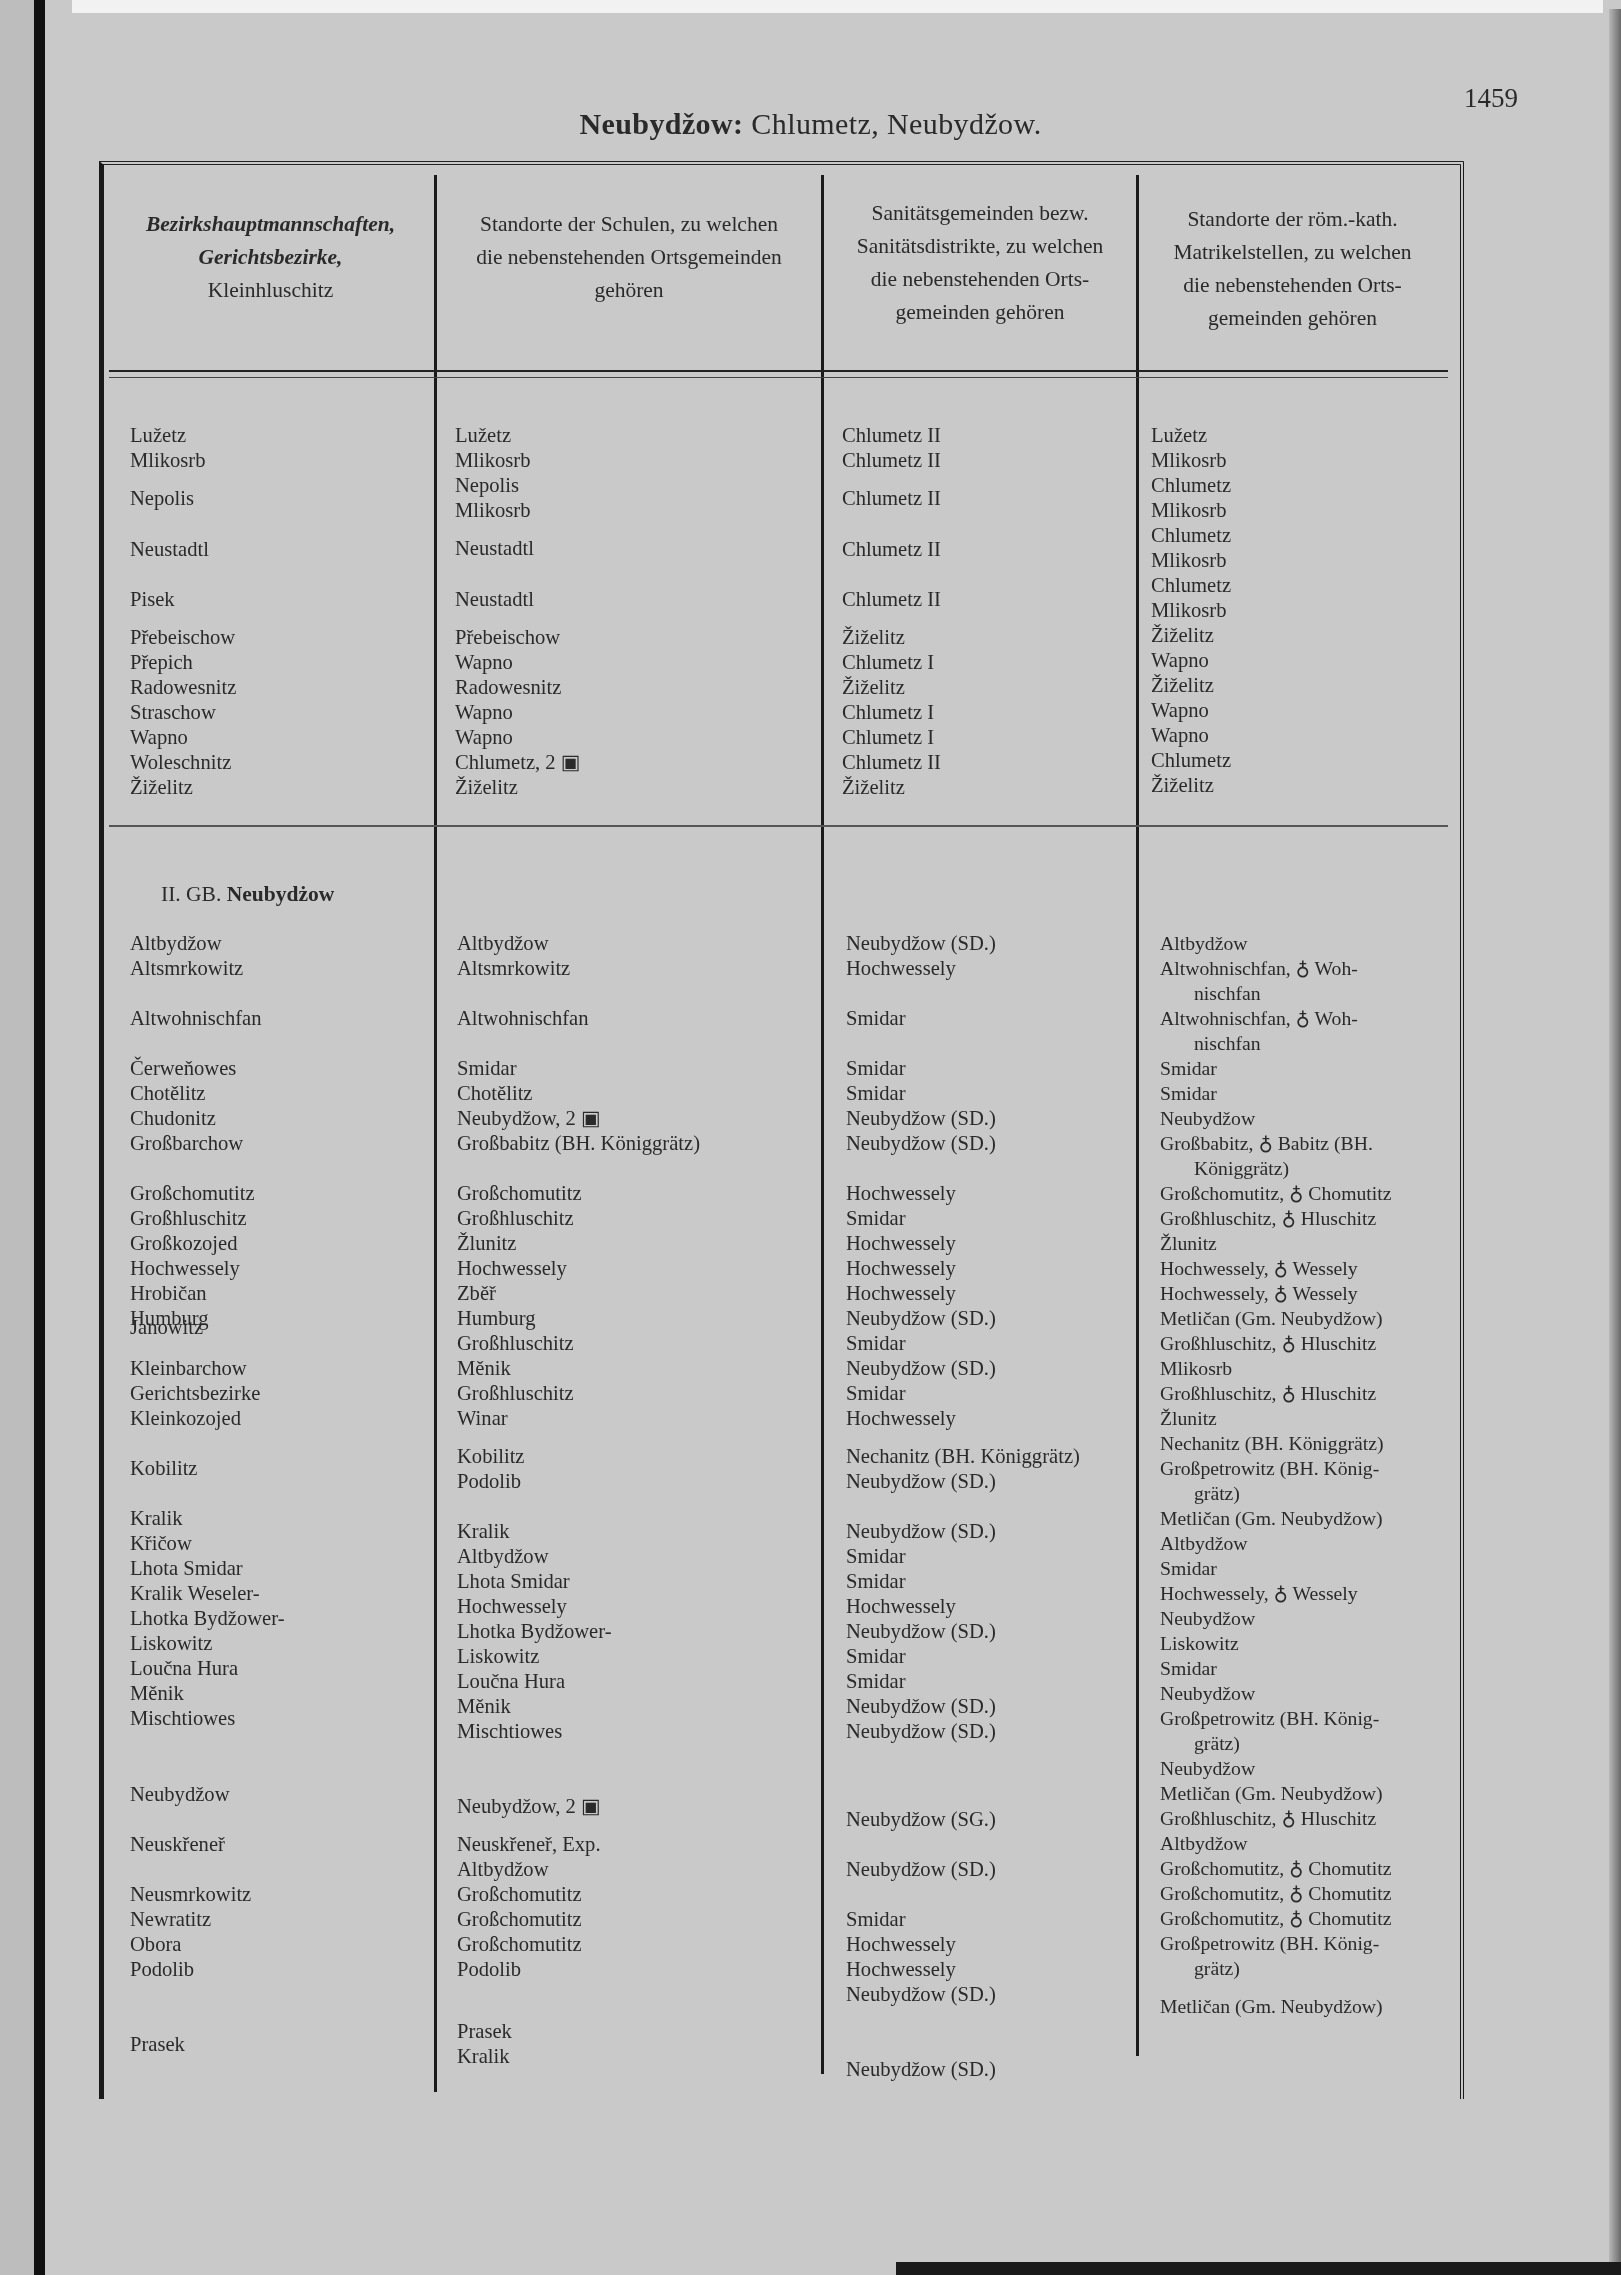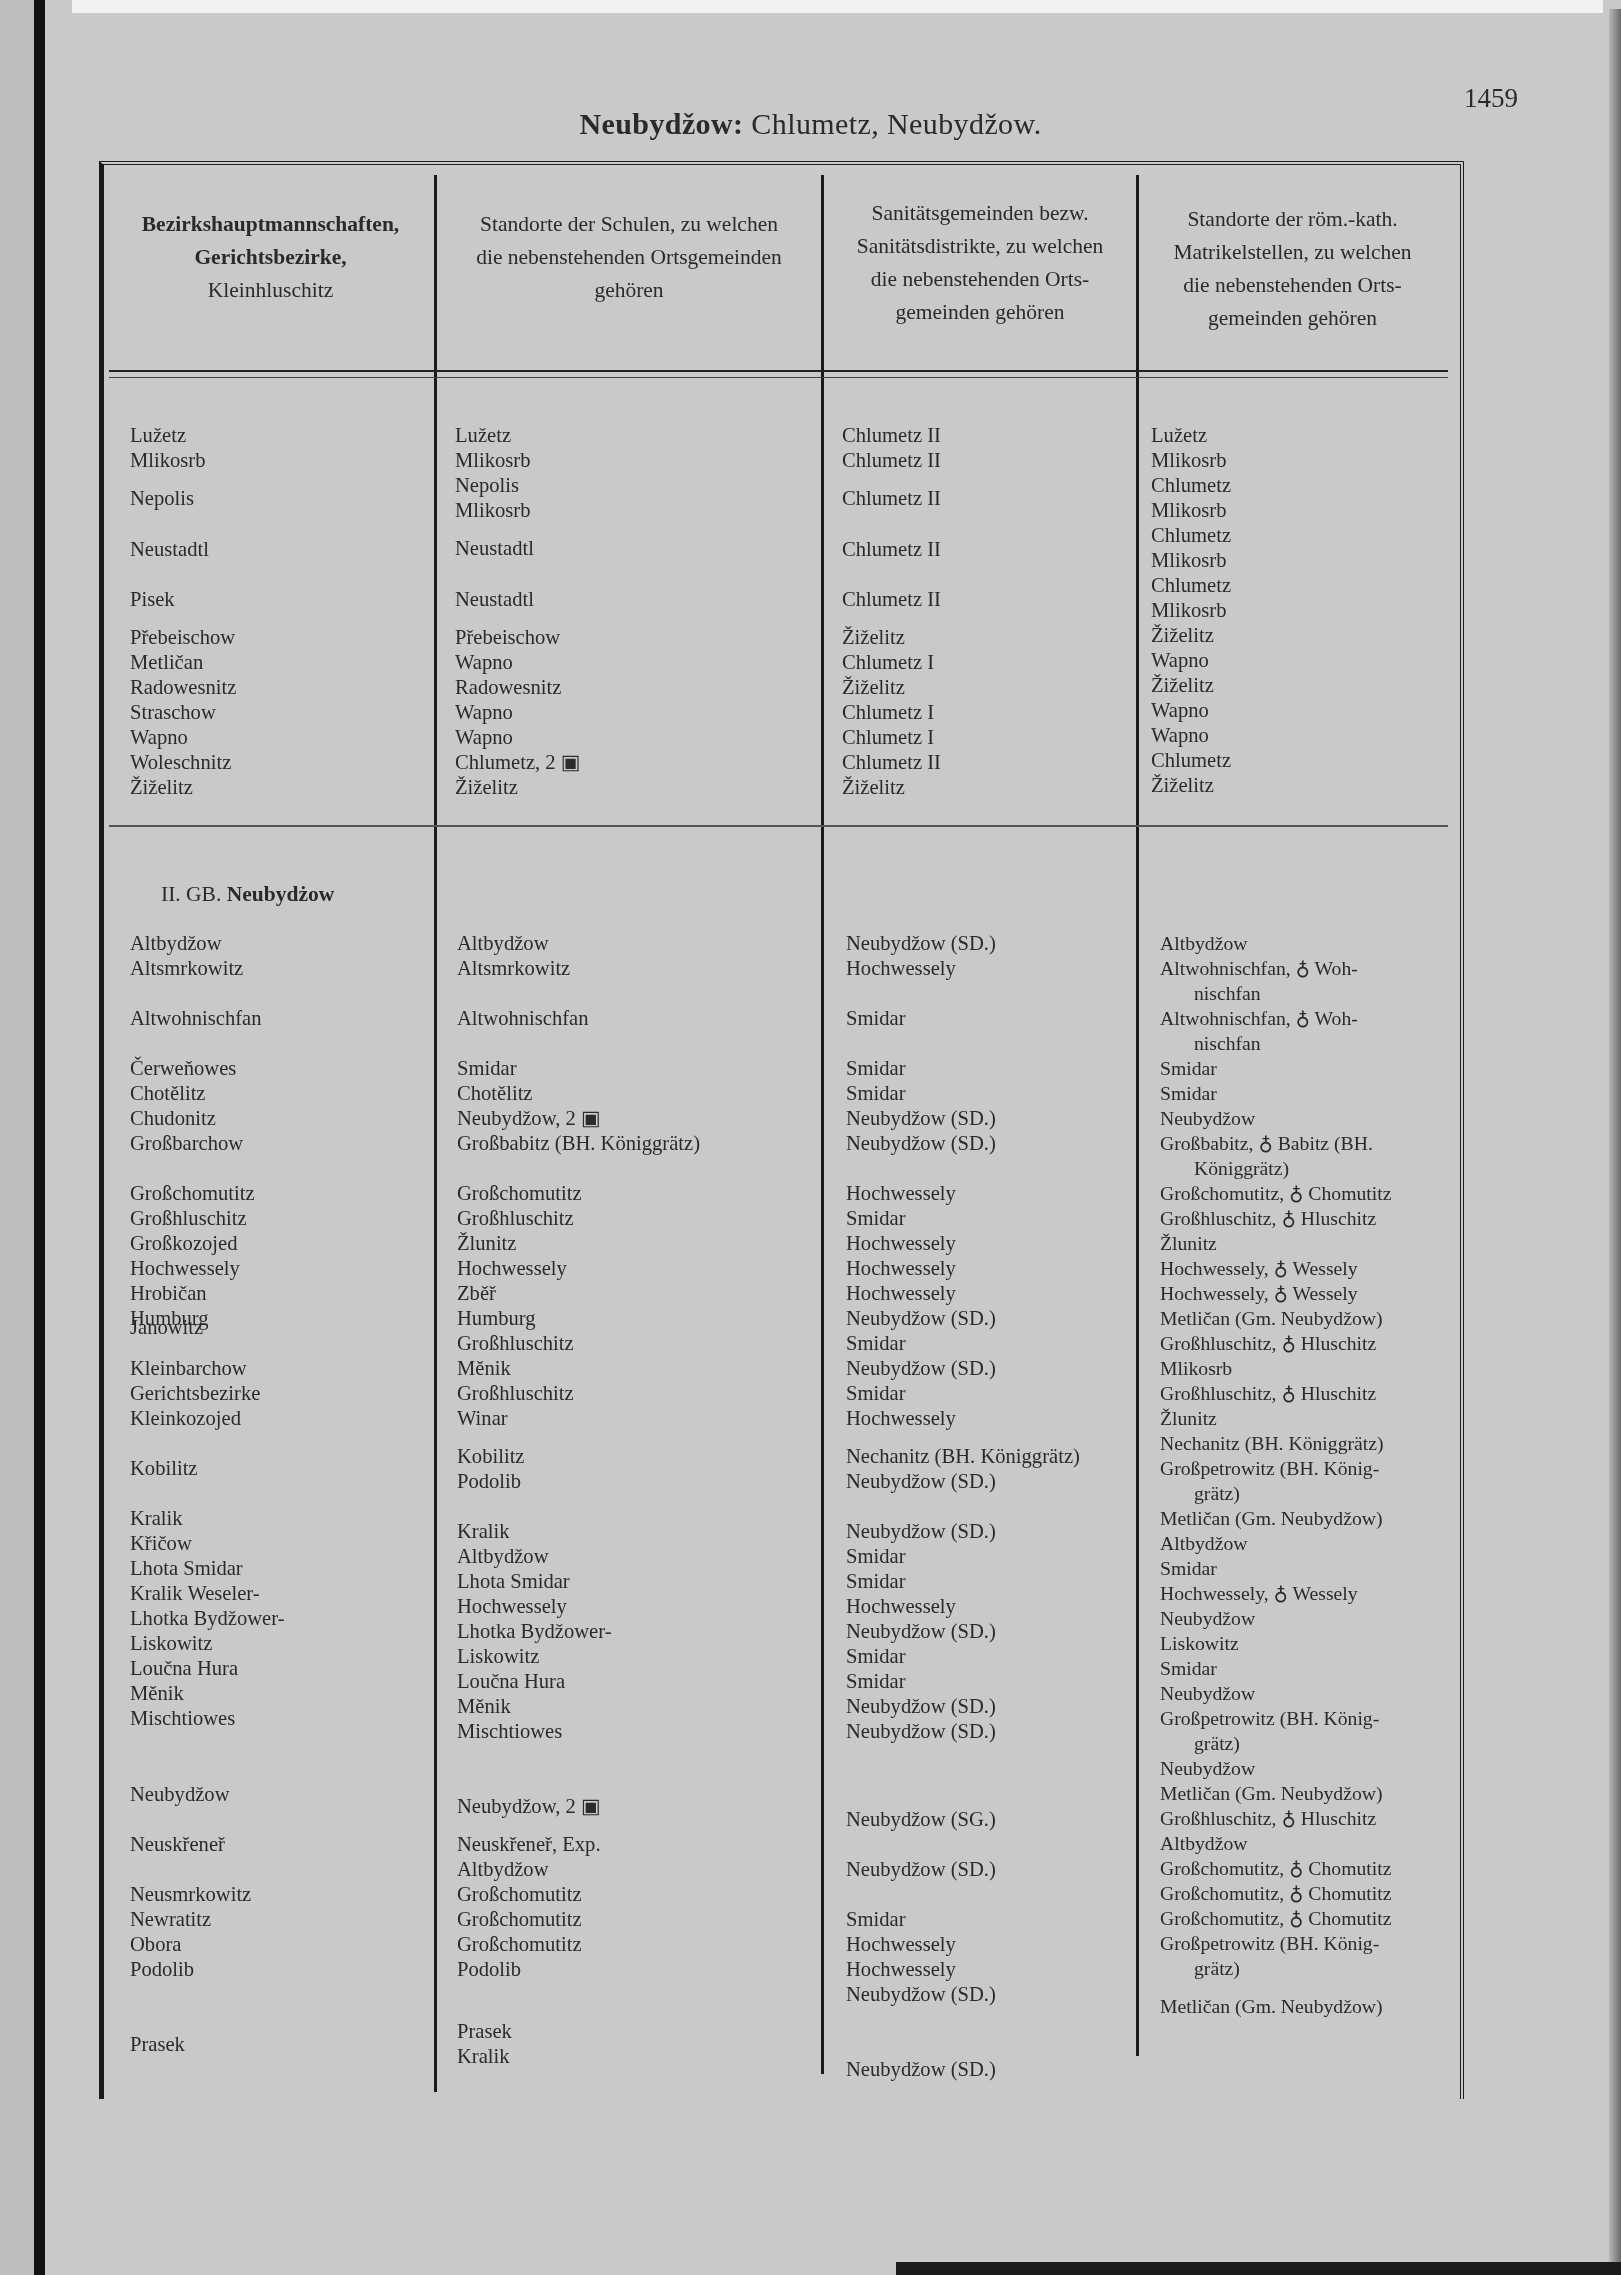--- a/index.html
+++ b/index.html
@@ -45,21 +45,21 @@
   .header-rule {
     position:absolute; left:109px; top:370px; width:1339px; height:4.5px;
     border-top:2.7px solid #222; border-bottom:0.9px solid #444;
   }
   .section-rule {
     position:absolute; left:109px; top:825px; width:1339px; height:1.8px; background:#555;
   }
   .hdr {
     position:absolute; text-align:center; font-size:21.5px; line-height:33px;
   }
-  .hdr .b { font-weight:bold; }
+  .hdr .b { font-weight:bold;font-style:italic; }
   .col {
     position:absolute; font-size:20.6px; line-height:25px; white-space:nowrap;
   }
   .row { position:relative; display:block; }
   .indent { padding-left:34px; }
   .sub-head { font-weight:normal; font-size:21.5px; }
   .sub-head .b { font-weight:bold; }
 </style>
 </head>
 <body>
@@ -105,21 +105,21 @@
   <div>gemeinden gehören</div>
 </div>
 
 <div class="col" style="left:130px;top:423px;">
   <span class="row">Lužetz</span>
   <span class="row">Mlikosrb</span>
   <span class="row" style="top:12.5px">Nepolis</span>
   <span class="row" style="top:39px">Neustadtl</span>
   <span class="row" style="top:64px">Pisek</span>
   <span class="row" style="top:77px">Přebeischow</span>
-  <span class="row" style="top:77px">Metličan</span>
+  <span class="row" style="top:77px">Přepich</span>
   <span class="row" style="top:77px">Radowesnitz</span>
   <span class="row" style="top:77px">Straschow</span>
   <span class="row" style="top:77px">Wapno</span>
   <span class="row" style="top:77px">Woleschnitz</span>
   <span class="row" style="top:77px">Žiželitz</span>
 </div>
 <div class="col" style="left:455px;top:423px;">
   <span class="row">Lužetz</span>
   <span class="row">Mlikosrb</span>
   <span class="row">Nepolis</span>

